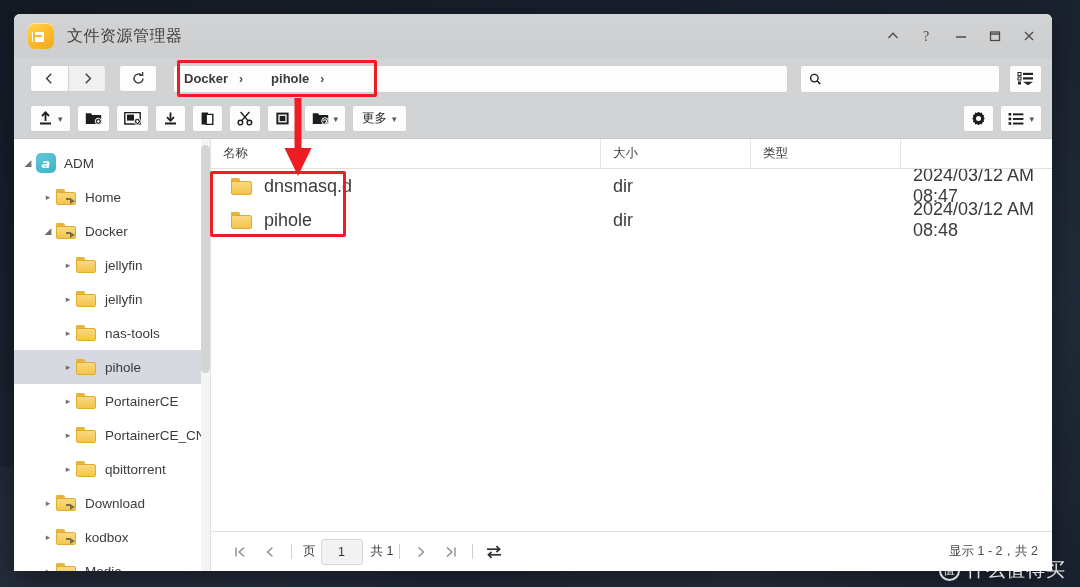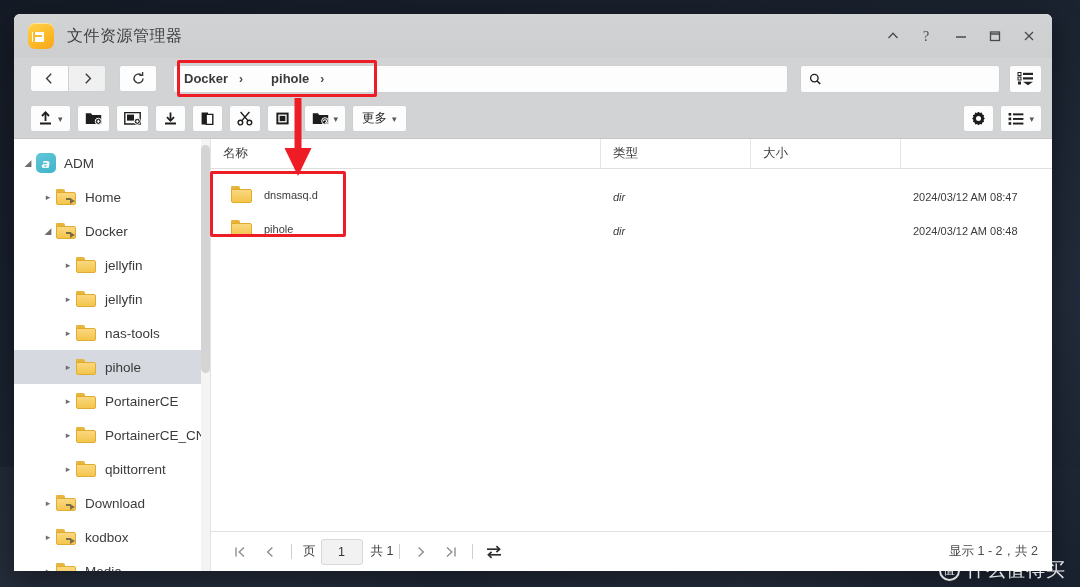--- a/index.html
+++ b/index.html
@@ -205,24 +205,24 @@
   }
   .col {
     display:flex; align-items:center; padding-left: 12px;
     border-right: 1px solid #e4e4e4;
   }
   .col.name { width: 390px; flex: 0 0 390px; }
   .col.type { width: 150px; flex: 0 0 150px; }
   .col.size { width: 150px; flex: 0 0 150px; }
   .col.mtime { flex: 1 1 auto; border-right: none; }
   .rows { flex: 1 1 auto; overflow: hidden; }
-  .frow { height: 34px; display:flex; align-items:flex-end; font-size: 11px; color:#3b3b3b; }
+  .frow { height: 34px; display:flex; align-items:center; font-size: 18px; color:#3b3b3b; }
   .cell { display:flex; align-items:center; padding-left: 12px; }
   .cell.name { width: 390px; flex: 0 0 390px; padding-left: 20px; }
-  .cell.type { width: 150px; flex: 0 0 150px; font-style: italic; }
+  .cell.type { width: 150px; flex: 0 0 150px; }
   .cell.size { width: 150px; flex: 0 0 150px; }
   .cell.mtime { flex: 1 1 auto; }
   .fi-lg { width: 22px; height: 17px; flex: 0 0 22px; margin-right: 11px; position: relative; }
   .fi-lg .tab {
     position:absolute; left:0; top:0; width:9px; height:4px;
     background:#e8b53c; border-radius: 1px 2px 0 0;
   }
   .fi-lg .body {
     position:absolute; left:0; top:3px; width:21px; height:14px;
     background: linear-gradient(180deg,#fad87f 0%, #f4c54c 100%);
@@ -585,22 +585,22 @@
       </div>
 
       <div class="sb-track"></div>
       <div class="sb-scroll"></div>
     </div>
 
     <div class="filepane">
 
       <div class="col-head">
         <div class="col name">名称</div>
+        <div class="col size">大小</div>
         <div class="col type">类型</div>
-        <div class="col size">大小</div>
       </div>
 
       <div class="rows">
         <div class="frow">
           <div class="cell name">
             <span class="fi-lg">
                 <span class="tab"></span>
                 <span class="body"></span>
               </span>
             <span>dnsmasq.d</span>

